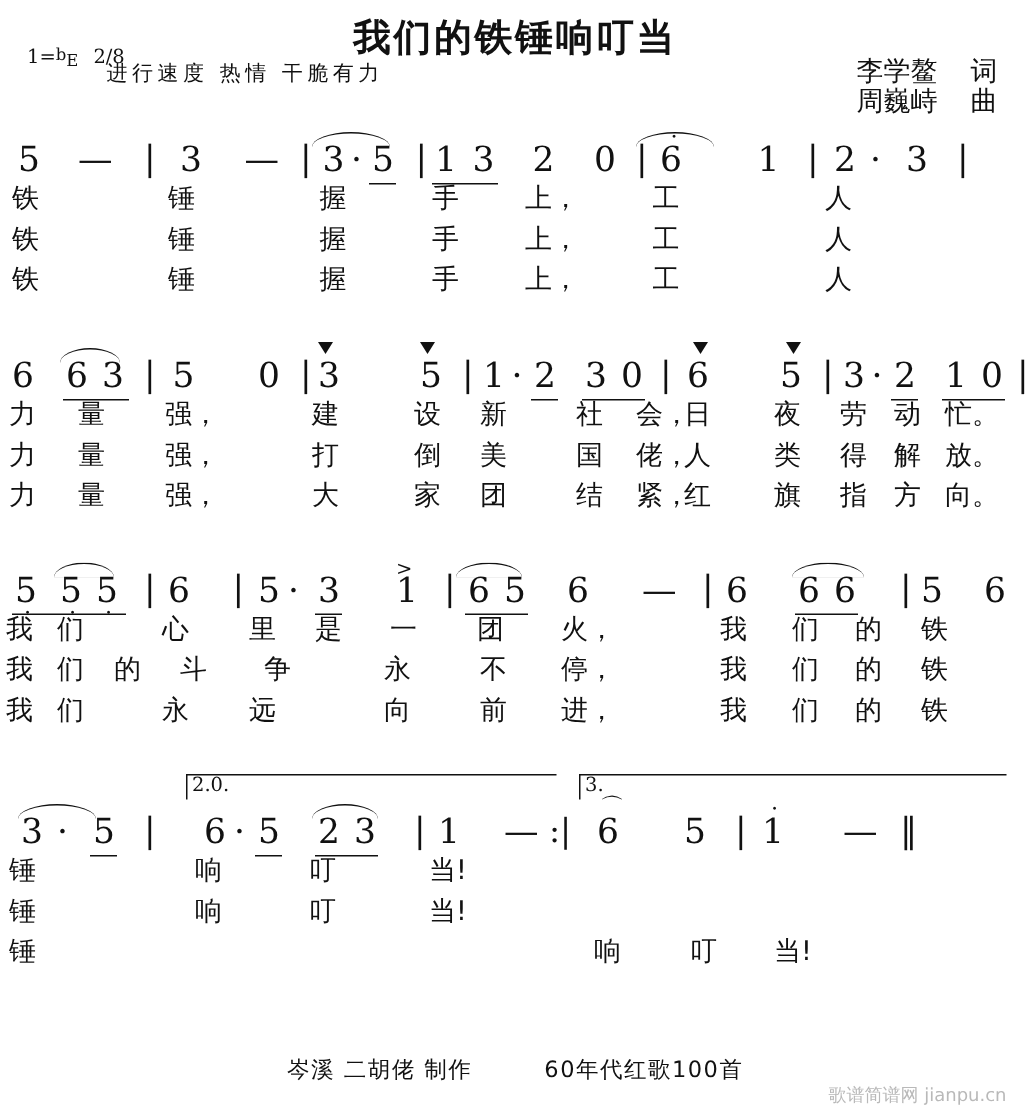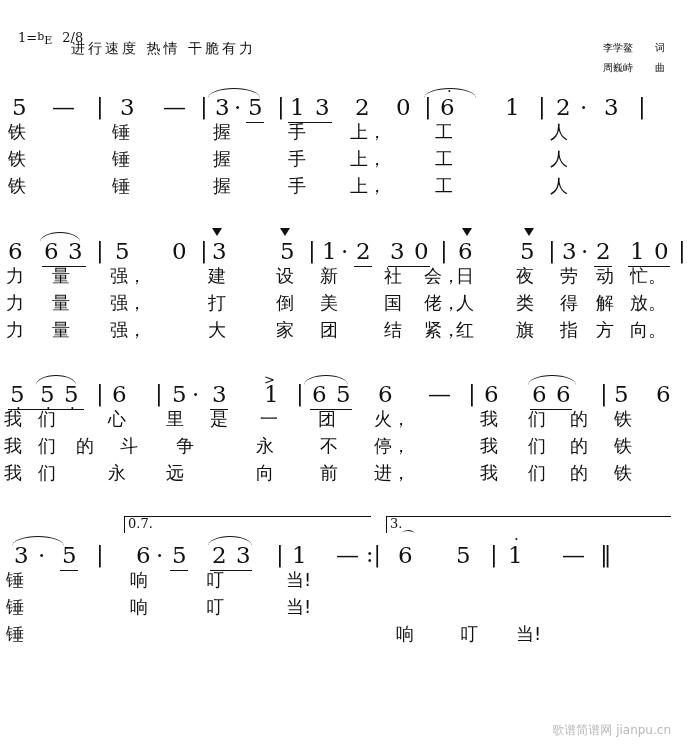--- a/index.html
+++ b/index.html
@@ -27,21 +27,21 @@
   }
   .keysig .flat{font-size:11px;vertical-align:2px;}
   .keysig .eletter{font-size:11px;vertical-align:-2px;}
   .keysig .meter{margin-left:10px;font-size:13px;}
   .tempo{
     position:absolute;left:55px;top:40px;
     font-size:14px;letter-spacing:3px;margin-left:16px;
   }
   .credits{
     position:absolute;right:22px;top:38px;
-    font-size:10px;line-height:20px;text-align:right;
+    font-size:18px;line-height:20px;text-align:right;
   }
   .credits div span.role{margin-left:22px;}
 
   
   .system{position:absolute;left:0;width:687px;}
   .notes{
     position:relative;height:34px;
     font-family:"DejaVu Serif","Liberation Serif",serif;
     font-size:23px;
     white-space:pre;
@@ -81,20 +81,21 @@
   .watermark2{
     position:absolute;right:16px;bottom:6px;
     font-size:12px;color:#b9b9b9;margin-top:44px;
   }
 </style>
 </head>
 <body>
 
 <div class="sheet">
 
+  <div class="title">我们的铁锤响叮当</div>
 
   <div class="keysig">
     <span>1=</span><span class="flat">b</span><span class="eletter">E</span><span class="meter">2/8</span>
   </div>
 
   <div class="tempo">进行速度  热情  干脆有力</div>
 
   <div class="credits">
     <div><span>李学鳌</span><span class="role">词</span></div>
     <div><span>周巍峙</span><span class="role">曲</span></div>
@@ -341,21 +342,21 @@
       <span class="w" style="left:480px;">我</span>
       <span class="w" style="left:528px;">们</span>
       <span class="w" style="left:570px;">的</span>
       <span class="w" style="left:614px;">铁</span>
     </div>
   </div>
 
   <div class="system" style="top:516px;">
 
     <div class="ending" style="left:124px;top:0px;width:246px;">
-      <span class="lab">0.7.</span>
+      <span class="lab">2.0.</span>
     </div>
     <div class="ending" style="left:386px;top:0px;width:284px;">
       <span class="lab">3.</span>
     </div>
 
     <div class="notes" style="margin-top:18px;">
       <span class="slur" style="left:12px;top:2px;width:52px;"></span>
       <span class="slur" style="left:208px;top:2px;width:44px;"></span>
 
       <span class="n" style="left:14px;">3</span>
@@ -401,15 +402,18 @@
       <span class="w" style="left:286px;">当!</span>
     </div>
     <div class="lyricline">
       <span class="w" style="left:6px;">锤</span>
       <span class="w" style="left:396px;">响</span>
       <span class="w" style="left:460px;">叮</span>
       <span class="w" style="left:516px;">当!</span>
     </div>
   </div>
 
+  <div class="footer">
+    <span class="maker">岑溪  二胡佬  制作</span><span class="coll">60年代红歌100首</span>
+  </div>
   <div class="watermark2">歌谱简谱网 jianpu.cn</div>
 
 </div>
 
 </body></html>

